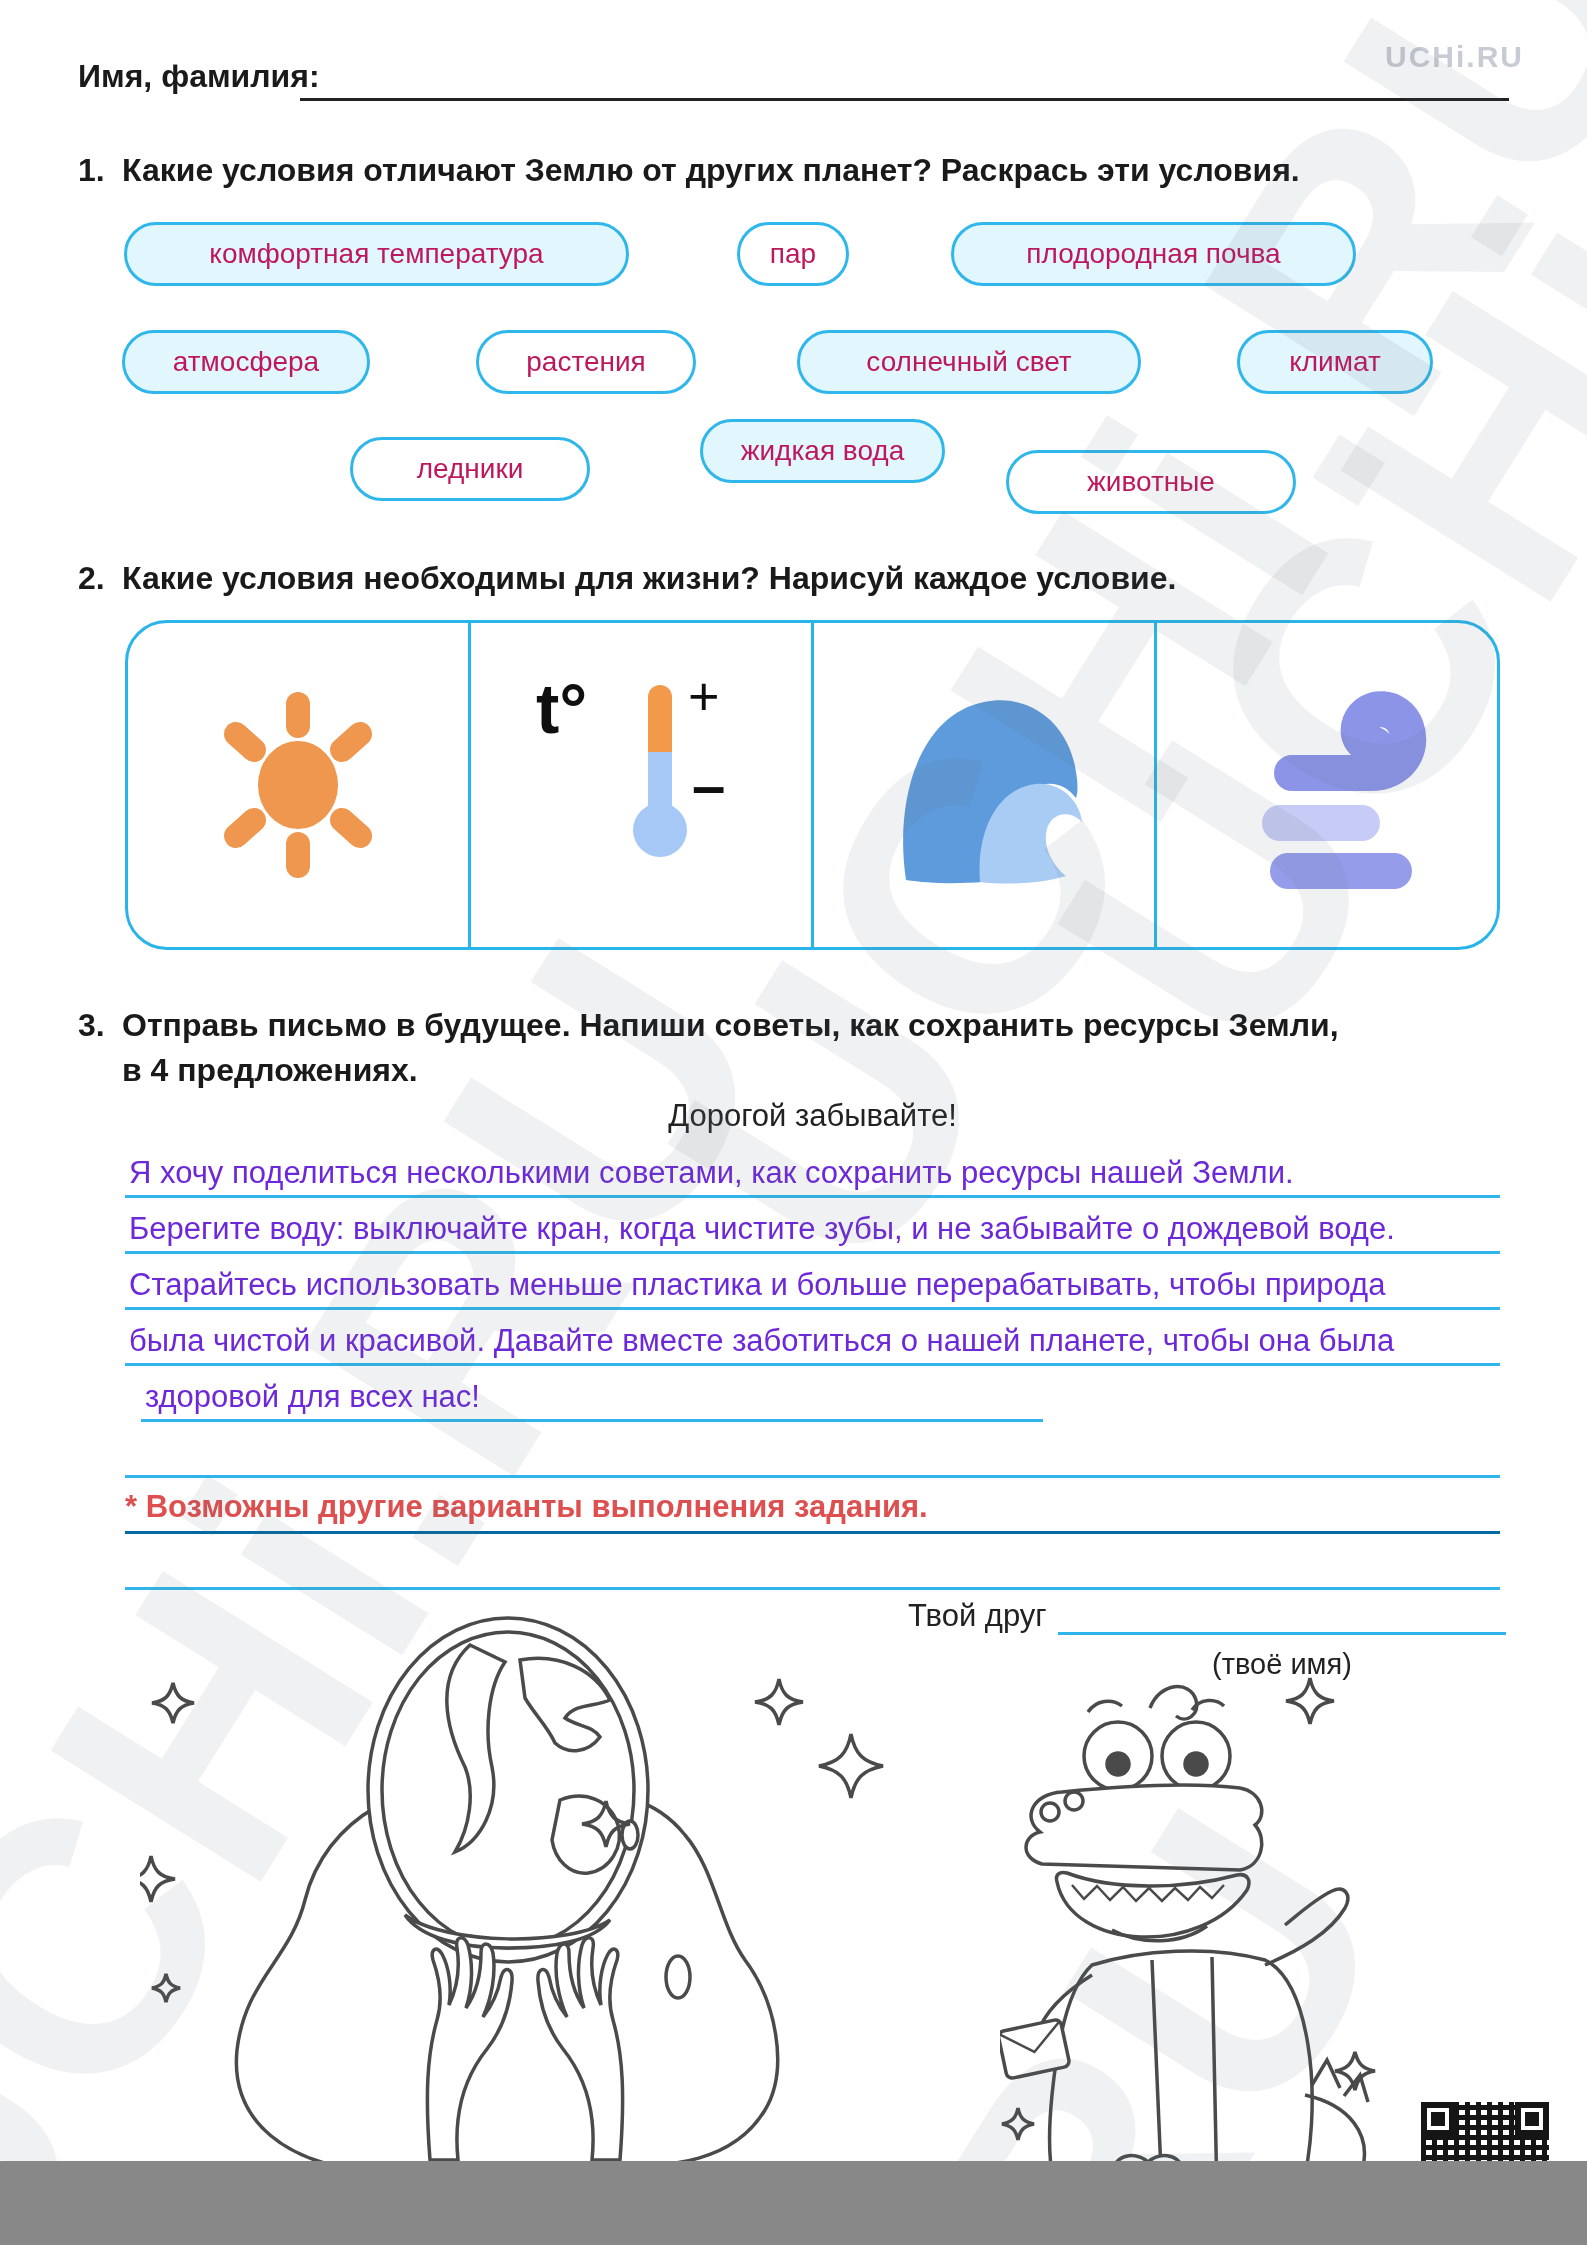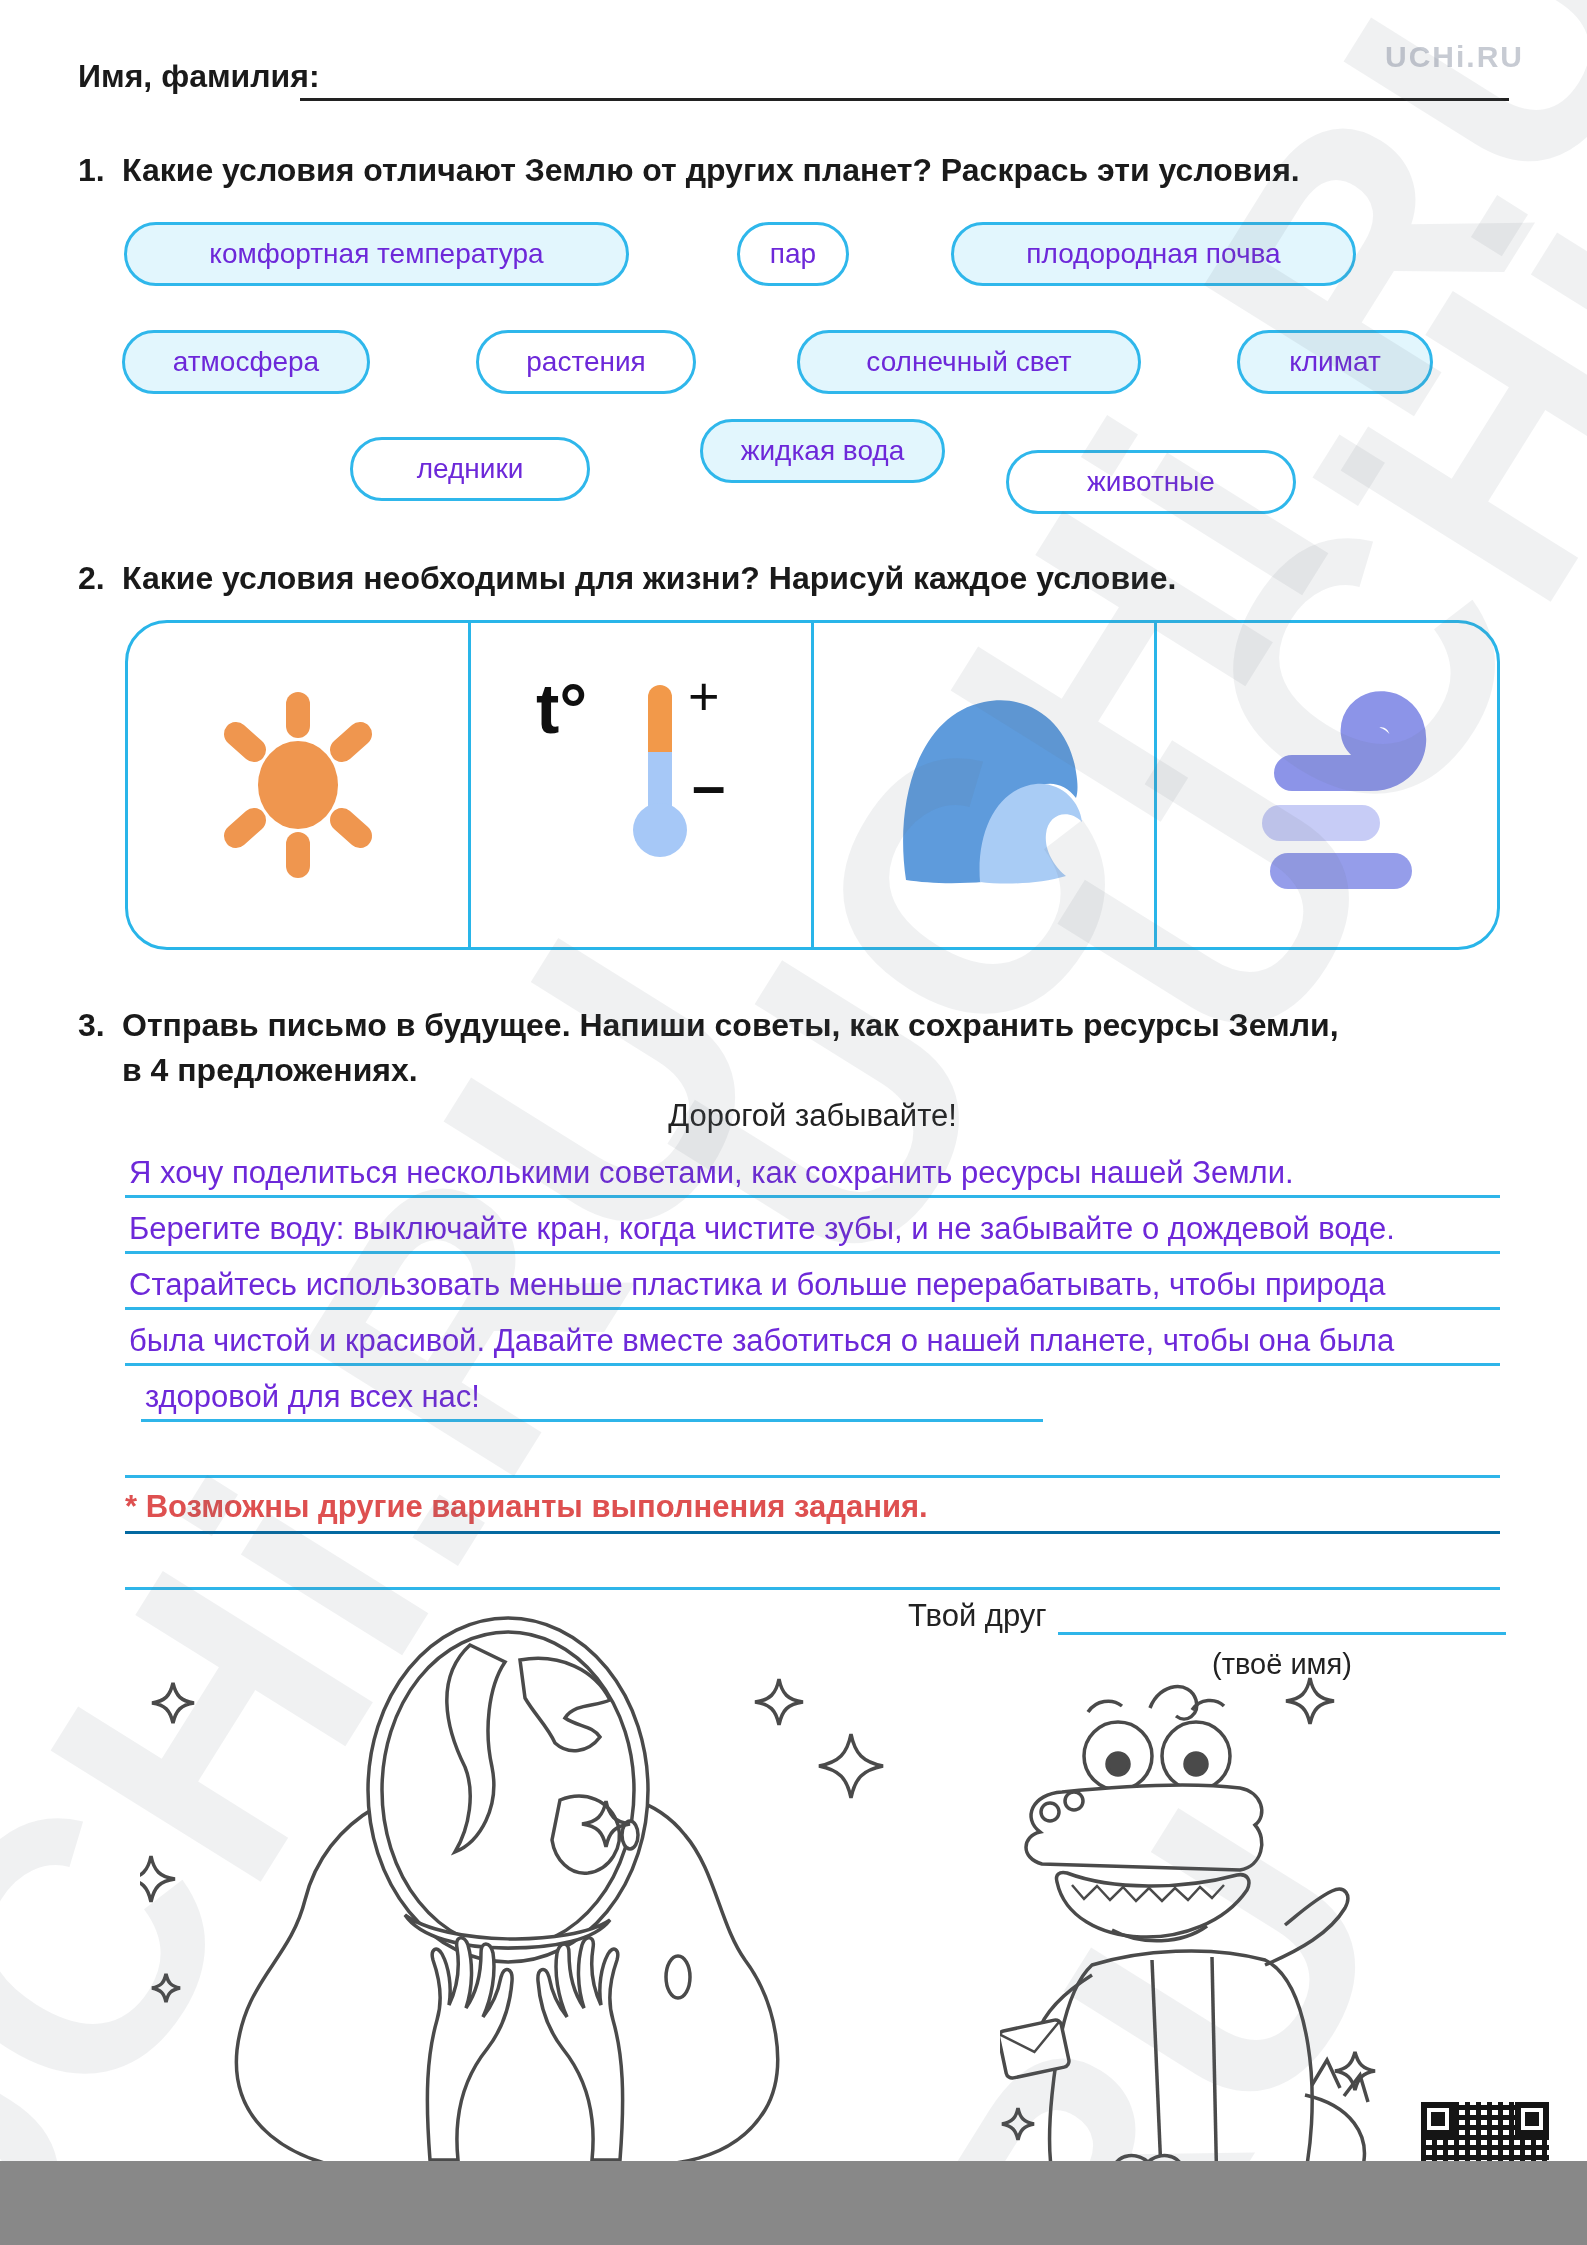--- a/index.html
+++ b/index.html
@@ -17,21 +17,21 @@
   .name-line{position:absolute;left:300px;top:98px;width:1209px;height:0;border-top:3px solid #222;}
   
   .qtitle{position:absolute;font-size:32px;font-weight:700;display:flex;}
   .qtitle .num{width:44px;flex:none;}
   .q1t{left:78px;top:152px;width:1450px;}
   .q2t{left:78px;top:560px;width:1450px;}
   .q3t{left:78px;top:1003px;width:1450px;line-height:45px;}
   
   .bubble{position:absolute;height:64px;box-sizing:border-box;border:3px solid #2fb7eb;
           border-radius:32px;display:flex;align-items:center;justify-content:center;
-          font-size:28px;color:#6d28d9;background:#fff;padding:0 26px;}
+          font-size:28px;color:#be185d;background:#fff;padding:0 26px;}
   .bubble.filled{background:#e2f6fd;}
   .b0{left:124px;top:222px;min-width:505px}.b1{left:737px;top:222px;min-width:112px}
   .b2{left:951px;top:222px;min-width:405px}.b3{left:122px;top:330px;min-width:248px}
   .b4{left:476px;top:330px;min-width:220px}.b5{left:797px;top:330px;min-width:344px}
   .b6{left:1237px;top:330px;min-width:196px}.b7{left:350px;top:437px;min-width:240px}
   .b8{left:700px;top:419px;min-width:245px}.b9{left:1006px;top:450px;min-width:290px}
   
   .boxes{position:absolute;left:125px;top:620px;width:1375px;height:330px;box-sizing:border-box;
          border:3px solid #29b5e9;border-radius:42px;display:flex;}
   .cell{flex:1;display:flex;align-items:center;justify-content:center;position:relative;}

